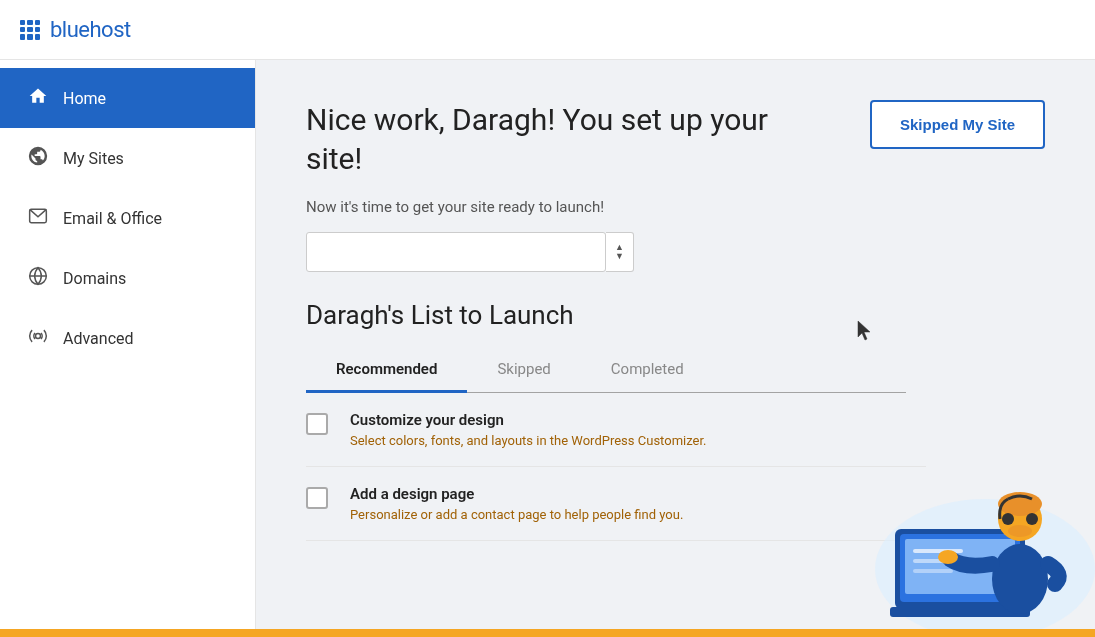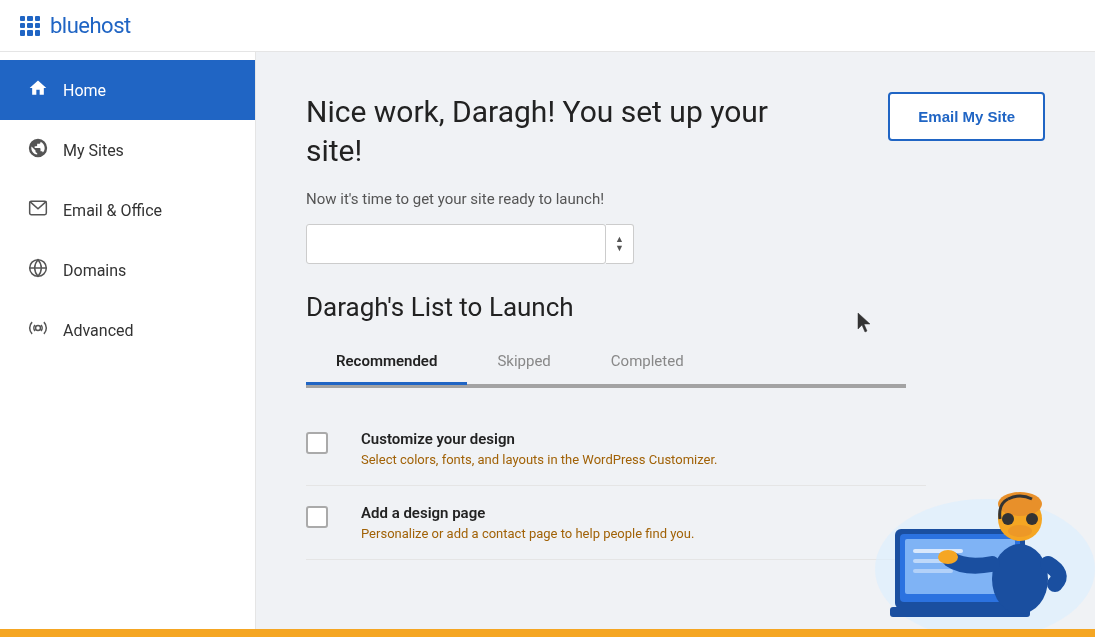--- a/index.html
+++ b/index.html
@@ -1,20 +1,20 @@
 <!DOCTYPE html>
 <html><head>
   <meta charset="utf-8">
   <style>
     * { margin: 0; padding: 0; box-sizing: border-box; }
     body { font-family: -apple-system, BlinkMacSystemFont, 'Segoe UI', Roboto, sans-serif; background: #fff; width: 1095px; height: 637px; overflow: hidden; display: flex; flex-direction: column; }
 
     
     .top-bar {
-      height: 52px;
+      height: 60px;
       background: #fff;
       display: flex;
       align-items: center;
       padding: 0 20px;
       border-bottom: 1px solid #e5e5e5;
       flex-shrink: 0;
     }
     .logo-area {
       display: flex;
       align-items: center;
@@ -165,22 +165,21 @@
       font-size: 26px;
       font-weight: 400;
       color: #222;
       margin-bottom: 18px;
     }
 
     
     .tabs {
       display: flex;
       gap: 0;
-      border-bottom: 4px solid #a3a3a3;
-      margin-bottom: 24px;
+      border-bottom: 1px solid #a3a3a3;
       max-width: 600px;
     }
     .tab-item {
       padding: 12px 30px;
       font-size: 15px;
       color: #888;
       cursor: pointer;
       border-bottom: 3px solid transparent;
       margin-bottom: -1px;
     }
@@ -190,21 +189,21 @@
       border-bottom-color: #2065c4;
     }
 
     
     .checklist {
       max-width: 620px;
     }
     .check-item {
       display: flex;
       align-items: flex-start;
-      gap: 33px;
+      gap: 22px;
       padding: 18px 0;
       border-bottom: 1px solid #e5e5e5;
     }
     .checkbox {
       width: 22px;
       height: 22px;
       border: 2px solid #aaa;
       border-radius: 3px;
       flex-shrink: 0;
       margin-top: 2px;
@@ -322,21 +321,21 @@
         </svg>
       </span>
       <span>Advanced</span>
     </div>
   </nav>
 
   <main class="content">
 
     <div class="content-header">
       <h1 class="welcome-title">Nice work, Daragh! You set up your site!</h1>
-      <button class="launch-btn">Email My Site</button>
+      <button class="launch-btn">Skipped My Site</button>
     </div>
 
     <p class="subtitle">Now it's time to get your site ready to launch!</p>
 
     <div class="dropdown-wrapper">
       <select class="dropdown-select">
         <option value=""></option>
       </select>
       <div class="dropdown-arrows">
         <span>▲</span>

